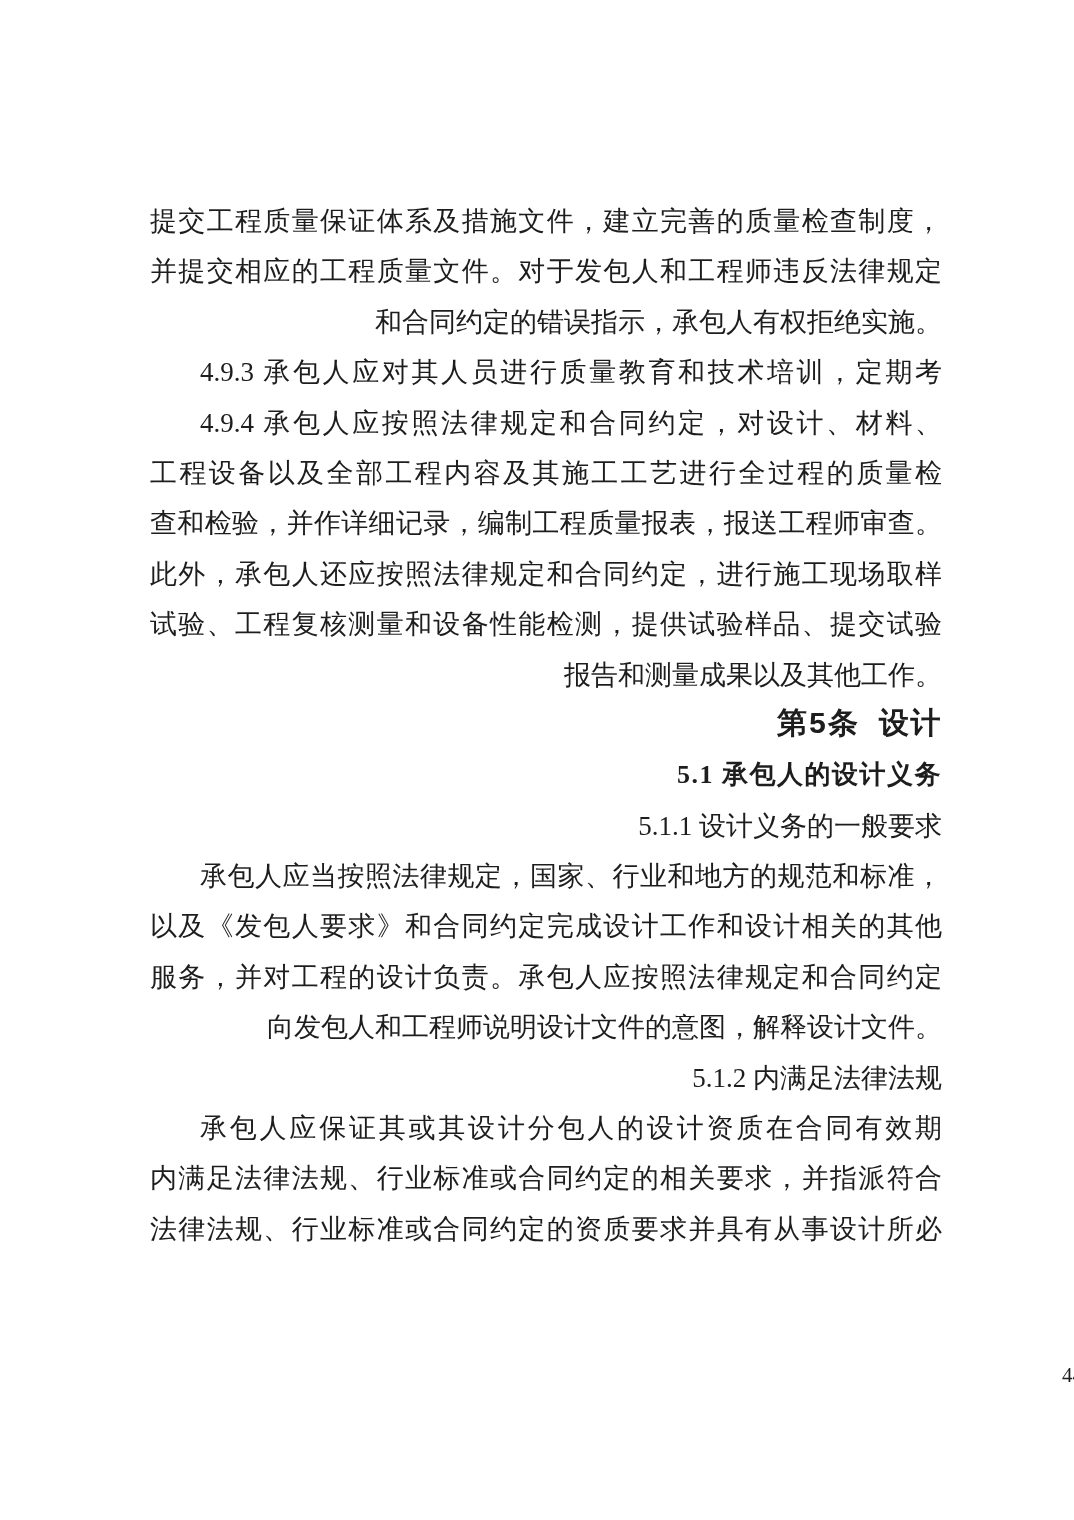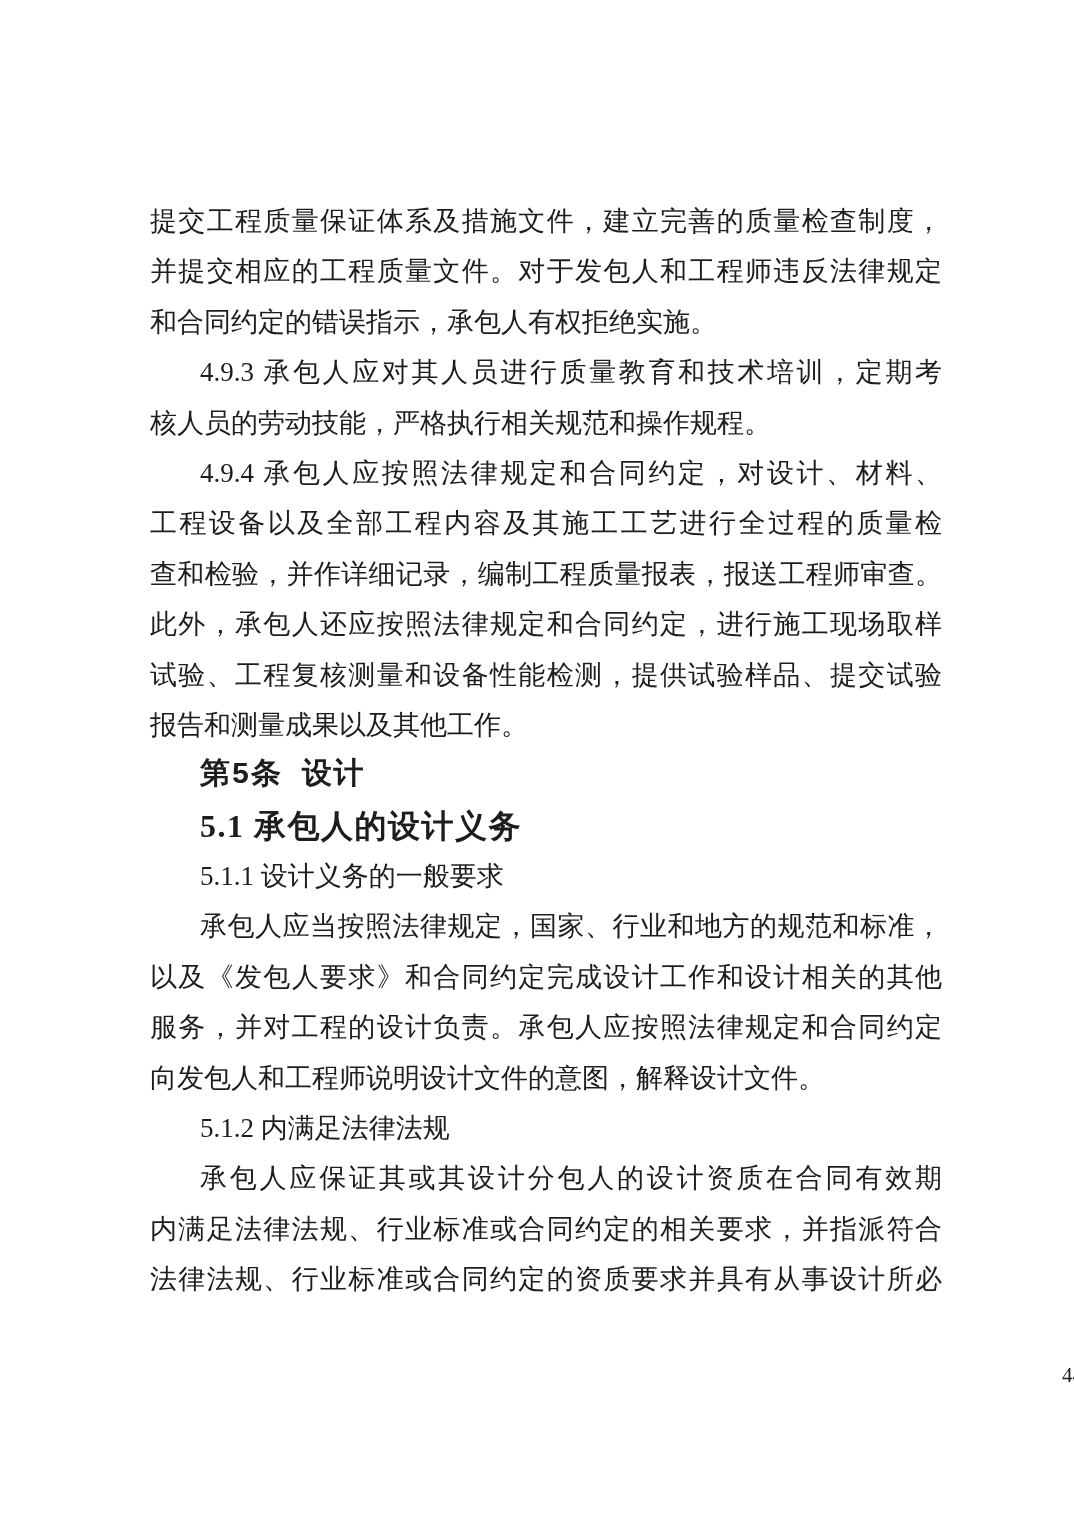--- a/index.html
+++ b/index.html
@@ -20,39 +20,40 @@
     left: 141px;
     top: 196px;
     width: 792px;
   }
   .line {
     height: 50.4px;
     line-height: 50.4px;
     font-size: 27px;
     overflow: hidden;
     white-space: normal;
+    text-align: right;
   }
   .line.indent {
     padding-left: 50px;
   }
   .line.justify {
     text-align: justify;
     text-align-last: justify;
     text-justify: inter-character;
   }
   .line.h1 {
     font-family: Liberation Mono, monospace;
     font-weight: 700;
     font-size: 30px;
     letter-spacing: 1.5px;
   }
   .line.h2 {
     font-family: "Liberation Serif", serif;
     font-weight: 700;
-    font-size: 32px;
+    font-size: 26px;
     letter-spacing: 1.5px;
   }
   .footer {
     position: absolute;
     left: 0;
     top: 1363px;
     width: 100%;
     text-align: right;
     font-size: 21px;
     font-family: "Liberation Serif", serif;
@@ -60,21 +61,20 @@
 </style>
 </head>
 <body>
 
 <div class="page" style="background: rgb(255, 255, 255); color: rgb(29, 29, 29); margin-left: 9px;">
   <div class="doc">
       <div class="line body justify">提交工程质量保证体系及措施文件，建立完善的质量检查制度，</div>
       <div class="line body justify">并提交相应的工程质量文件。对于发包人和工程师违反法律规定</div>
       <div class="line body">和合同约定的错误指示，承包人有权拒绝实施。</div>
       <div class="line body indent justify">4.9.3 承包人应对其人员进行质量教育和技术培训，定期考</div>
-      <div class="line body">核人员的劳动技能，严格执行相关规范和操作规程。</div>
       <div class="line body indent justify">4.9.4 承包人应按照法律规定和合同约定，对设计、材料、</div>
       <div class="line body justify">工程设备以及全部工程内容及其施工工艺进行全过程的质量检</div>
       <div class="line body justify">查和检验，并作详细记录，编制工程质量报表，报送工程师审查。</div>
       <div class="line body justify">此外，承包人还应按照法律规定和合同约定，进行施工现场取样</div>
       <div class="line body justify">试验、工程复核测量和设备性能检测，提供试验样品、提交试验</div>
       <div class="line body">报告和测量成果以及其他工作。</div>
       <div class="line h1 indent">第5条 设计</div>
       <div class="line h2 indent">5.1 承包人的设计义务</div>
       <div class="line body indent">5.1.1 设计义务的一般要求</div>
       <div class="line body indent justify">承包人应当按照法律规定，国家、行业和地方的规范和标准，</div>

